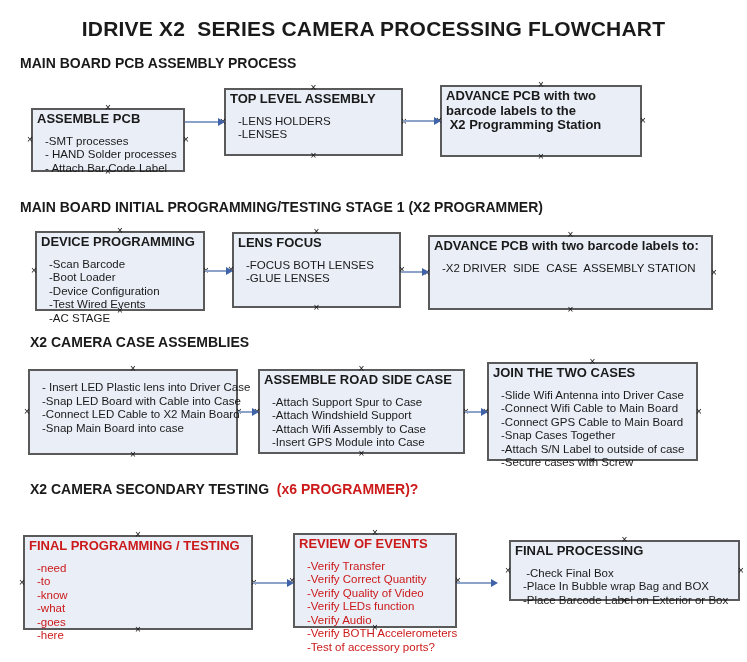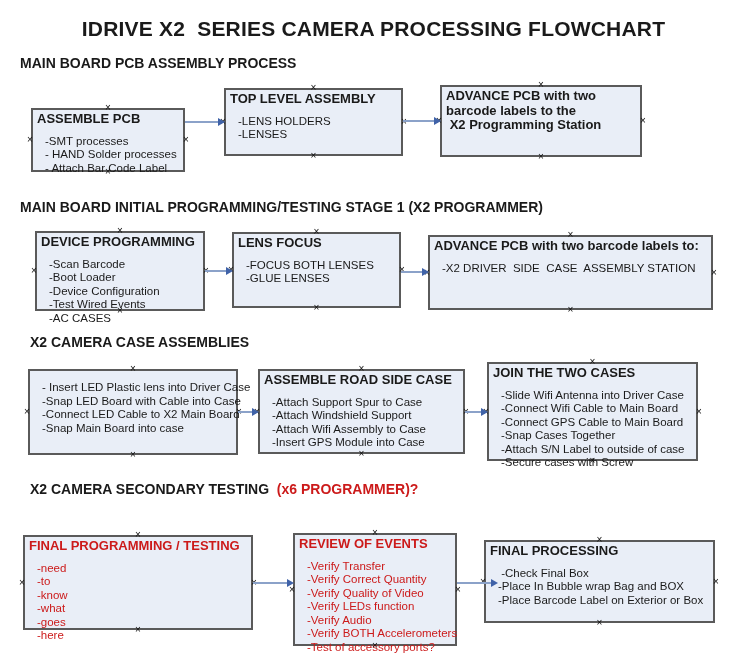--- a/index.html
+++ b/index.html
@@ -98,21 +98,21 @@
     <span class="cp cp-r"></span>
   </div>
 
 <div class="box" style="left:35px;top:231px;width:170px;height:80px">
   <div class="box-title">DEVICE PROGRAMMING</div>
   <ul class="box-items">
       <li>-Scan Barcode</li>
       <li>-Boot Loader</li>
       <li>-Device Configuration</li>
       <li>-Test Wired Events</li>
-      <li>-AC CASES</li>
+      <li>-AC STAGE</li>
     </ul>
 <span class="cp cp-t"></span>
     <span class="cp cp-b"></span>
     <span class="cp cp-l"></span>
     <span class="cp cp-r"></span>
   </div>
 <div class="box" style="left:232px;top:232px;width:169px;height:76px">
   <div class="box-title">LENS FOCUS</div>
   <ul class="box-items">
       <li>-FOCUS BOTH LENSES</li>
@@ -183,37 +183,37 @@
       <li>-know</li>
       <li>-what</li>
       <li>-goes</li>
       <li>-here</li>
     </ul>
 <span class="cp cp-t"></span>
     <span class="cp cp-b"></span>
     <span class="cp cp-l"></span>
     <span class="cp cp-r"></span>
   </div>
-<div class="box box-red" style="left:293px;top:533px;width:164px;height:113px">
+<div class="box box-red" style="left:293px;top:533px;width:164px;height:95px">
   <div class="box-title">REVIEW OF EVENTS</div>
   <ul class="box-items">
       <li>-Verify Transfer</li>
       <li>-Verify Correct Quantity</li>
       <li>-Verify Quality of Video</li>
       <li>-Verify LEDs function</li>
       <li>-Verify Audio</li>
       <li>-Verify BOTH Accelerometers</li>
       <li>-Test of accessory ports?</li>
     </ul>
 <span class="cp cp-t"></span>
     <span class="cp cp-b"></span>
     <span class="cp cp-l"></span>
     <span class="cp cp-r"></span>
   </div>
-<div class="box" style="left:484px;top:540px;width:231px;height:83px">
+<div class="box" style="left:509px;top:540px;width:231px;height:61px">
   <div class="box-title">FINAL PROCESSING</div>
   <ul class="box-items">
       <li> -Check Final Box</li>
       <li>-Place In Bubble wrap Bag and BOX</li>
       <li>-Place Barcode Label on Exterior or Box</li>
     </ul>
 <span class="cp cp-t"></span>
     <span class="cp cp-b"></span>
     <span class="cp cp-l"></span>
     <span class="cp cp-r"></span>

